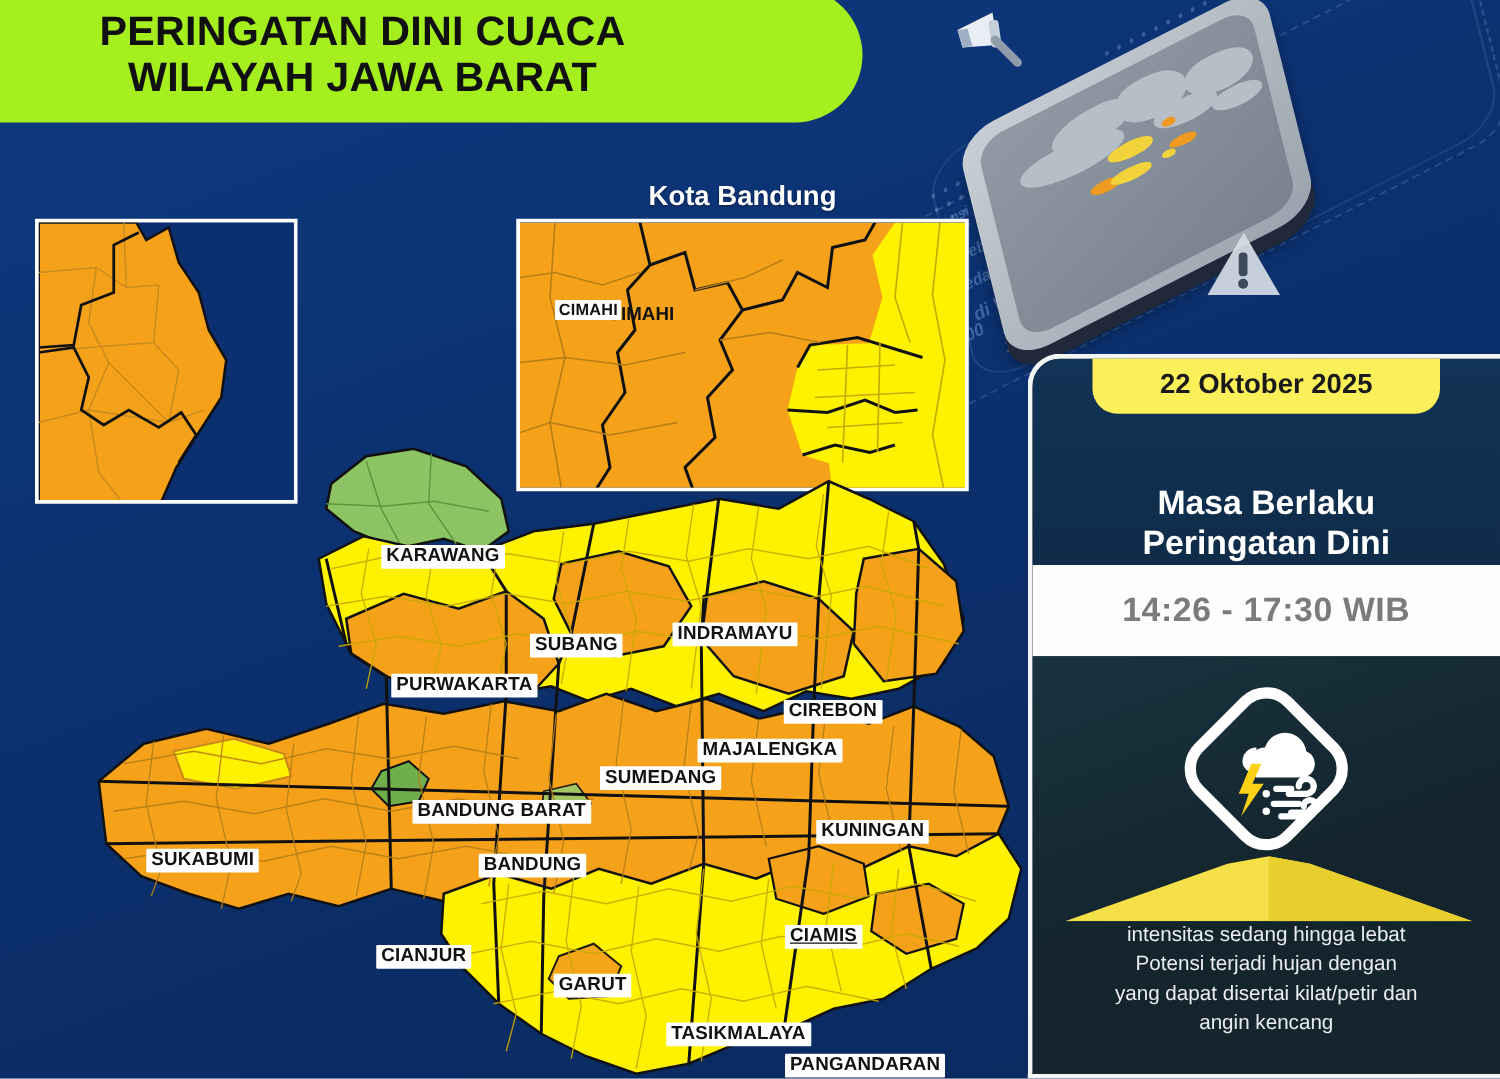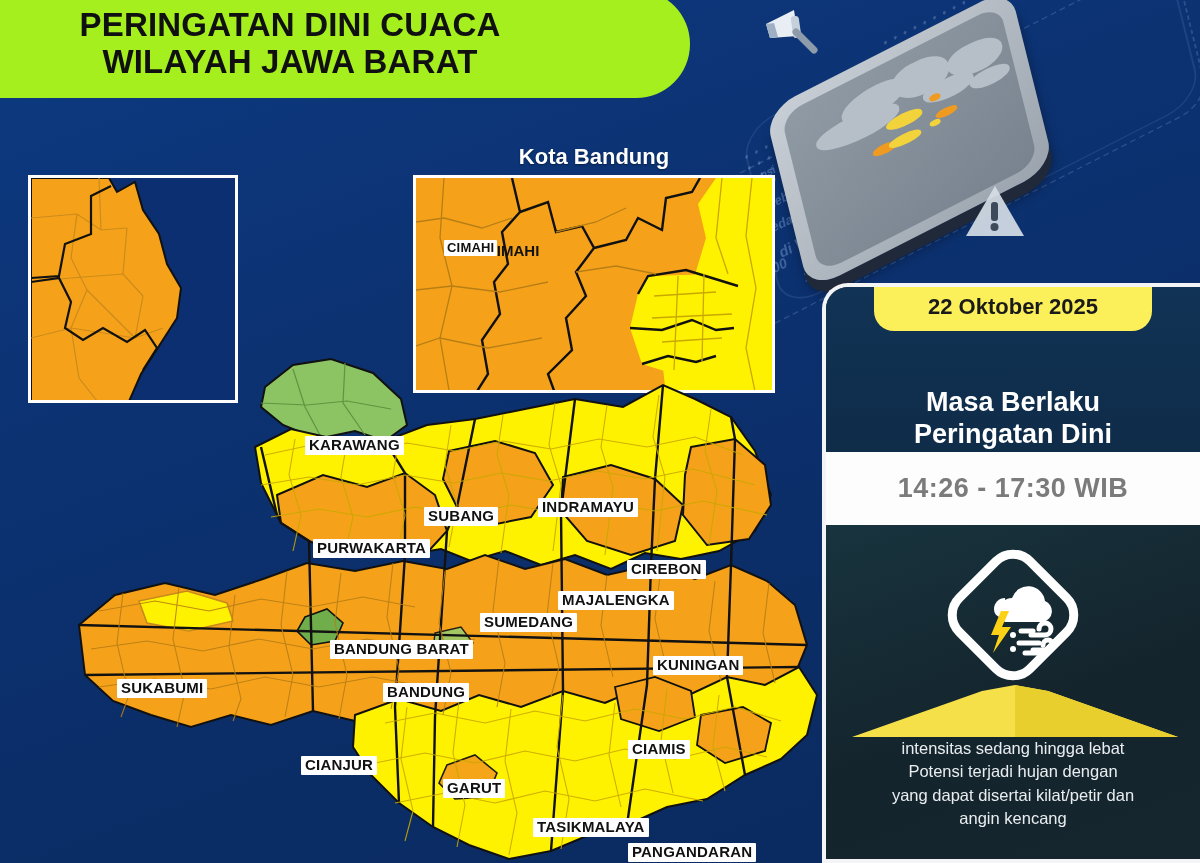--- a/index.html
+++ b/index.html
@@ -378,21 +378,21 @@
     <div class="mlabel" style="left:369px; top:152px;">SUBANG</div>
     <div class="mlabel" style="left:483px; top:143px;">INDRAMAYU</div>
     <div class="mlabel" style="left:258px; top:184px;">PURWAKARTA</div>
     <div class="mlabel" style="left:572px; top:205px;">CIREBON</div>
     <div class="mlabel" style="left:503px; top:236px;">MAJALENGKA</div>
     <div class="mlabel" style="left:425px; top:258px;">SUMEDANG</div>
     <div class="mlabel" style="left:247px; top:285px;margin-left:28px;">BANDUNG BARAT</div>
     <div class="mlabel" style="left:598px; top:301px;">KUNINGAN</div>
     <div class="mlabel" style="left:62px;  top:324px;">SUKABUMI</div>
     <div class="mlabel" style="left:328px; top:328px;">BANDUNG</div>
-    <div class="mlabel" style="left:573px; top:385px;">CIAMIS</div>
+    <div class="mlabel" style="left:573px; top:385px;text-decoration:underline;">CIAMIS</div>
     <div class="mlabel" style="left:246px; top:401px;">CIANJUR</div>
     <div class="mlabel" style="left:388px; top:424px;">GARUT</div>
     <div class="mlabel" style="left:478px; top:463px;">TASIKMALAYA</div>
     <div class="mlabel" style="left:573px; top:488px;">PANGANDARAN</div>
   </div>
 
   <div id="panel">
     <div id="panel-head">
       <div id="date-pill">22 Oktober 2025</div>
       <div id="panel-sub">

